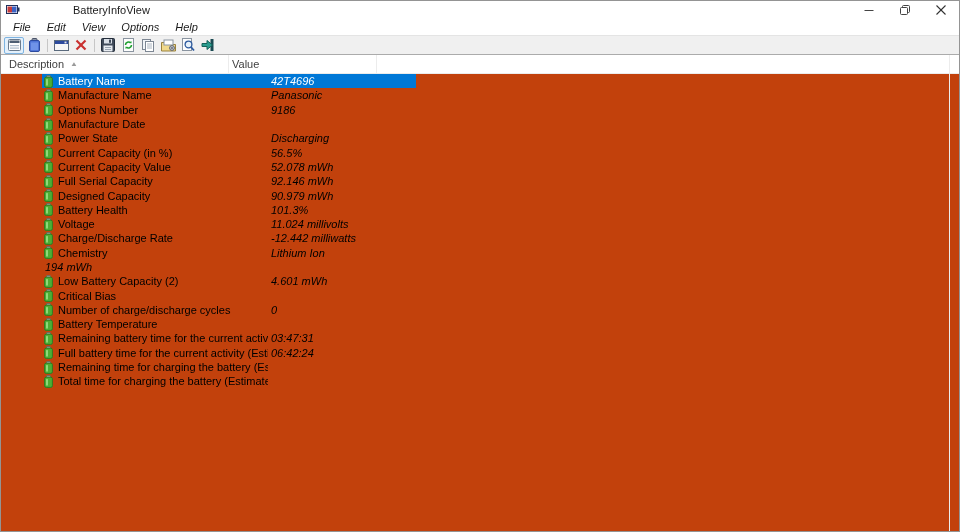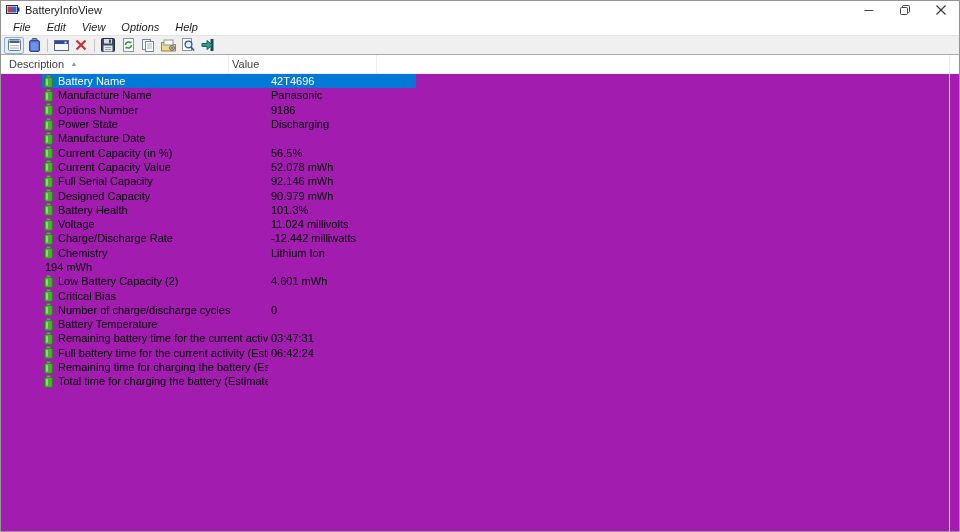--- a/index.html
+++ b/index.html
@@ -15,21 +15,21 @@
     border:1px solid #949494;
     background:#ffffff;
     display:flex; flex-direction:column;
   }
   
   .titlebar {
     height:17px; display:flex; align-items:center;
     padding-left:5px; background:#ffffff; flex:0 0 auto;
   }
   .titlebar .app-icon { width:14px; height:11px; margin-right:5px; flex:0 0 auto; }
-  .titlebar .title { font-size:11px; color:#1b1b1b; }
+  .titlebar .title { font-size:11px; color:#1b1b1b;margin-left:48px; }
   .win-controls { margin-left:auto; display:flex; height:100%; }
   .win-btn { width:36px; height:17px; display:flex; align-items:center; justify-content:center; }
   
   .menubar {
     height:17px; display:flex; align-items:center;
     padding-left:4px; background:#ffffff; flex:0 0 auto;
     font-size:11px; color:#1b1b1b;
   }
   .menu-item { padding:1px 8px;font-style:italic; }
   
@@ -39,21 +39,21 @@
     border-bottom:1px solid #ababab;
     display:flex; align-items:center; padding-left:3px; flex:0 0 auto;
   }
   .tb-btn {
     width:20px; height:17px; display:flex; align-items:center; justify-content:center;
     border:1px solid transparent; border-radius:2px;
   }
   .tb-btn.pressed { background:#e3f0fb; border-color:#7eb4e2; }
   .tb-sep { width:1px; height:13px; background:#c6c6c6; margin:0 3px; }
   
-  .listview { flex:1 1 auto; position:relative; background:#a21caf; overflow:hidden; }
+  .listview { flex:1 1 auto; position:relative; background:#c2410c; overflow:hidden; }
   .client-edge { position:absolute; top:0; bottom:0; right:9px; width:1px; background:#ececec; }
   .lv-header {
     height:19px; display:flex; align-items:stretch;
     font-size:11px; color:#3f3f3f;
     border-bottom:1px solid #ececec;
     background:#ffffff;
   }
   .hdr-cell { display:flex; align-items:center; border-right:1px solid #ececec; }
   .hdr-desc { width:228px; padding-left:8px; }
   .hdr-value { width:148px; padding-left:3px; }
@@ -62,21 +62,21 @@
   .lv-row {
     width:374px; height:14.3px;
     display:flex; align-items:center;
     font-size:11px; color:#000000; white-space:nowrap;margin-left:39px;
   }
   .lv-row .cell-desc {
     width:226px; flex:0 0 auto; display:flex; align-items:center;
     padding-left:2px; overflow:hidden;
   }
   .lv-row .cell-desc .bat-ico { margin-right:5px; flex:0 0 auto; }
-  .lv-row .cell-value { width:148px; padding-left:3px; overflow:hidden; }
+  .lv-row .cell-value { width:148px; padding-left:3px; overflow:hidden;font-style:italic; }
   .lv-row.selected { background:#0078d7; color:#ffffff; }
   svg { display:block; }
 </style>
 </head>
 <body>
 
 <div class="window">
 
   <div class="titlebar">
     <span class="app-icon">
@@ -272,244 +272,244 @@
   </div>
         <div class="lv-row">
     <div class="cell-desc">
       <span class="bat-ico">
         <svg width="9" height="13" viewBox="0 0 9 13">
           <rect x="2.5" y="0.5" width="4" height="2.2" rx="0.6" fill="#9aa0a6" stroke="#5f6b5a" stroke-width="0.8"></rect>
           <rect x="0.6" y="2.2" width="7.8" height="10.2" rx="1.6" fill="#4cae35" stroke="#2e7d1f" stroke-width="1"></rect>
           <rect x="2" y="3.8" width="2" height="7" rx="1" fill="#8fd97a"></rect>
         </svg>
       </span>
+      <span>Manufacture Date</span>
+    </div>
+    <div class="cell-value"></div>
+  </div>
+        <div class="lv-row">
+    <div class="cell-desc">
+      <span class="bat-ico">
+        <svg width="9" height="13" viewBox="0 0 9 13">
+          <rect x="2.5" y="0.5" width="4" height="2.2" rx="0.6" fill="#9aa0a6" stroke="#5f6b5a" stroke-width="0.8"></rect>
+          <rect x="0.6" y="2.2" width="7.8" height="10.2" rx="1.6" fill="#4cae35" stroke="#2e7d1f" stroke-width="1"></rect>
+          <rect x="2" y="3.8" width="2" height="7" rx="1" fill="#8fd97a"></rect>
+        </svg>
+      </span>
       <span>Power State</span>
     </div>
     <div class="cell-value">Discharging</div>
   </div>
         <div class="lv-row">
     <div class="cell-desc">
       <span class="bat-ico">
         <svg width="9" height="13" viewBox="0 0 9 13">
           <rect x="2.5" y="0.5" width="4" height="2.2" rx="0.6" fill="#9aa0a6" stroke="#5f6b5a" stroke-width="0.8"></rect>
           <rect x="0.6" y="2.2" width="7.8" height="10.2" rx="1.6" fill="#4cae35" stroke="#2e7d1f" stroke-width="1"></rect>
           <rect x="2" y="3.8" width="2" height="7" rx="1" fill="#8fd97a"></rect>
         </svg>
       </span>
-      <span>Manufacture Date</span>
+      <span>Current Capacity (in %)</span>
+    </div>
+    <div class="cell-value">56.5%</div>
+  </div>
+        <div class="lv-row">
+    <div class="cell-desc">
+      <span class="bat-ico">
+        <svg width="9" height="13" viewBox="0 0 9 13">
+          <rect x="2.5" y="0.5" width="4" height="2.2" rx="0.6" fill="#9aa0a6" stroke="#5f6b5a" stroke-width="0.8"></rect>
+          <rect x="0.6" y="2.2" width="7.8" height="10.2" rx="1.6" fill="#4cae35" stroke="#2e7d1f" stroke-width="1"></rect>
+          <rect x="2" y="3.8" width="2" height="7" rx="1" fill="#8fd97a"></rect>
+        </svg>
+      </span>
+      <span>Current Capacity Value</span>
+    </div>
+    <div class="cell-value">52.078 mWh</div>
+  </div>
+        <div class="lv-row">
+    <div class="cell-desc">
+      <span class="bat-ico">
+        <svg width="9" height="13" viewBox="0 0 9 13">
+          <rect x="2.5" y="0.5" width="4" height="2.2" rx="0.6" fill="#9aa0a6" stroke="#5f6b5a" stroke-width="0.8"></rect>
+          <rect x="0.6" y="2.2" width="7.8" height="10.2" rx="1.6" fill="#4cae35" stroke="#2e7d1f" stroke-width="1"></rect>
+          <rect x="2" y="3.8" width="2" height="7" rx="1" fill="#8fd97a"></rect>
+        </svg>
+      </span>
+      <span>Full Serial Capacity</span>
+    </div>
+    <div class="cell-value">92.146 mWh</div>
+  </div>
+        <div class="lv-row">
+    <div class="cell-desc">
+      <span class="bat-ico">
+        <svg width="9" height="13" viewBox="0 0 9 13">
+          <rect x="2.5" y="0.5" width="4" height="2.2" rx="0.6" fill="#9aa0a6" stroke="#5f6b5a" stroke-width="0.8"></rect>
+          <rect x="0.6" y="2.2" width="7.8" height="10.2" rx="1.6" fill="#4cae35" stroke="#2e7d1f" stroke-width="1"></rect>
+          <rect x="2" y="3.8" width="2" height="7" rx="1" fill="#8fd97a"></rect>
+        </svg>
+      </span>
+      <span>Designed Capacity</span>
+    </div>
+    <div class="cell-value">90.979 mWh</div>
+  </div>
+        <div class="lv-row">
+    <div class="cell-desc">
+      <span class="bat-ico">
+        <svg width="9" height="13" viewBox="0 0 9 13">
+          <rect x="2.5" y="0.5" width="4" height="2.2" rx="0.6" fill="#9aa0a6" stroke="#5f6b5a" stroke-width="0.8"></rect>
+          <rect x="0.6" y="2.2" width="7.8" height="10.2" rx="1.6" fill="#4cae35" stroke="#2e7d1f" stroke-width="1"></rect>
+          <rect x="2" y="3.8" width="2" height="7" rx="1" fill="#8fd97a"></rect>
+        </svg>
+      </span>
+      <span>Battery Health</span>
+    </div>
+    <div class="cell-value">101.3%</div>
+  </div>
+        <div class="lv-row">
+    <div class="cell-desc">
+      <span class="bat-ico">
+        <svg width="9" height="13" viewBox="0 0 9 13">
+          <rect x="2.5" y="0.5" width="4" height="2.2" rx="0.6" fill="#9aa0a6" stroke="#5f6b5a" stroke-width="0.8"></rect>
+          <rect x="0.6" y="2.2" width="7.8" height="10.2" rx="1.6" fill="#4cae35" stroke="#2e7d1f" stroke-width="1"></rect>
+          <rect x="2" y="3.8" width="2" height="7" rx="1" fill="#8fd97a"></rect>
+        </svg>
+      </span>
+      <span>Voltage</span>
+    </div>
+    <div class="cell-value">11.024 millivolts</div>
+  </div>
+        <div class="lv-row">
+    <div class="cell-desc">
+      <span class="bat-ico">
+        <svg width="9" height="13" viewBox="0 0 9 13">
+          <rect x="2.5" y="0.5" width="4" height="2.2" rx="0.6" fill="#9aa0a6" stroke="#5f6b5a" stroke-width="0.8"></rect>
+          <rect x="0.6" y="2.2" width="7.8" height="10.2" rx="1.6" fill="#4cae35" stroke="#2e7d1f" stroke-width="1"></rect>
+          <rect x="2" y="3.8" width="2" height="7" rx="1" fill="#8fd97a"></rect>
+        </svg>
+      </span>
+      <span>Charge/Discharge Rate</span>
+    </div>
+    <div class="cell-value">-12.442 milliwatts</div>
+  </div>
+        <div class="lv-row">
+    <div class="cell-desc">
+      <span class="bat-ico">
+        <svg width="9" height="13" viewBox="0 0 9 13">
+          <rect x="2.5" y="0.5" width="4" height="2.2" rx="0.6" fill="#9aa0a6" stroke="#5f6b5a" stroke-width="0.8"></rect>
+          <rect x="0.6" y="2.2" width="7.8" height="10.2" rx="1.6" fill="#4cae35" stroke="#2e7d1f" stroke-width="1"></rect>
+          <rect x="2" y="3.8" width="2" height="7" rx="1" fill="#8fd97a"></rect>
+        </svg>
+      </span>
+      <span>Chemistry</span>
+    </div>
+    <div class="cell-value">Lithium Ion</div>
+  </div>
+        <div class="lv-row">
+    <div class="cell-value">194 mWh</div>
+  </div>
+        <div class="lv-row">
+    <div class="cell-desc">
+      <span class="bat-ico">
+        <svg width="9" height="13" viewBox="0 0 9 13">
+          <rect x="2.5" y="0.5" width="4" height="2.2" rx="0.6" fill="#9aa0a6" stroke="#5f6b5a" stroke-width="0.8"></rect>
+          <rect x="0.6" y="2.2" width="7.8" height="10.2" rx="1.6" fill="#4cae35" stroke="#2e7d1f" stroke-width="1"></rect>
+          <rect x="2" y="3.8" width="2" height="7" rx="1" fill="#8fd97a"></rect>
+        </svg>
+      </span>
+      <span>Low Battery Capacity (2)</span>
+    </div>
+    <div class="cell-value">4.601 mWh</div>
+  </div>
+        <div class="lv-row">
+    <div class="cell-desc">
+      <span class="bat-ico">
+        <svg width="9" height="13" viewBox="0 0 9 13">
+          <rect x="2.5" y="0.5" width="4" height="2.2" rx="0.6" fill="#9aa0a6" stroke="#5f6b5a" stroke-width="0.8"></rect>
+          <rect x="0.6" y="2.2" width="7.8" height="10.2" rx="1.6" fill="#4cae35" stroke="#2e7d1f" stroke-width="1"></rect>
+          <rect x="2" y="3.8" width="2" height="7" rx="1" fill="#8fd97a"></rect>
+        </svg>
+      </span>
+      <span>Critical Bias</span>
     </div>
     <div class="cell-value"></div>
   </div>
         <div class="lv-row">
     <div class="cell-desc">
       <span class="bat-ico">
         <svg width="9" height="13" viewBox="0 0 9 13">
           <rect x="2.5" y="0.5" width="4" height="2.2" rx="0.6" fill="#9aa0a6" stroke="#5f6b5a" stroke-width="0.8"></rect>
           <rect x="0.6" y="2.2" width="7.8" height="10.2" rx="1.6" fill="#4cae35" stroke="#2e7d1f" stroke-width="1"></rect>
           <rect x="2" y="3.8" width="2" height="7" rx="1" fill="#8fd97a"></rect>
         </svg>
       </span>
-      <span>Current Capacity (in %)</span>
-    </div>
-    <div class="cell-value">56.5%</div>
-  </div>
-        <div class="lv-row">
-    <div class="cell-desc">
-      <span class="bat-ico">
-        <svg width="9" height="13" viewBox="0 0 9 13">
-          <rect x="2.5" y="0.5" width="4" height="2.2" rx="0.6" fill="#9aa0a6" stroke="#5f6b5a" stroke-width="0.8"></rect>
-          <rect x="0.6" y="2.2" width="7.8" height="10.2" rx="1.6" fill="#4cae35" stroke="#2e7d1f" stroke-width="1"></rect>
-          <rect x="2" y="3.8" width="2" height="7" rx="1" fill="#8fd97a"></rect>
-        </svg>
-      </span>
-      <span>Current Capacity Value</span>
-    </div>
-    <div class="cell-value">52.078 mWh</div>
-  </div>
-        <div class="lv-row">
-    <div class="cell-desc">
-      <span class="bat-ico">
-        <svg width="9" height="13" viewBox="0 0 9 13">
-          <rect x="2.5" y="0.5" width="4" height="2.2" rx="0.6" fill="#9aa0a6" stroke="#5f6b5a" stroke-width="0.8"></rect>
-          <rect x="0.6" y="2.2" width="7.8" height="10.2" rx="1.6" fill="#4cae35" stroke="#2e7d1f" stroke-width="1"></rect>
-          <rect x="2" y="3.8" width="2" height="7" rx="1" fill="#8fd97a"></rect>
-        </svg>
-      </span>
-      <span>Full Serial Capacity</span>
-    </div>
-    <div class="cell-value">92.146 mWh</div>
-  </div>
-        <div class="lv-row">
-    <div class="cell-desc">
-      <span class="bat-ico">
-        <svg width="9" height="13" viewBox="0 0 9 13">
-          <rect x="2.5" y="0.5" width="4" height="2.2" rx="0.6" fill="#9aa0a6" stroke="#5f6b5a" stroke-width="0.8"></rect>
-          <rect x="0.6" y="2.2" width="7.8" height="10.2" rx="1.6" fill="#4cae35" stroke="#2e7d1f" stroke-width="1"></rect>
-          <rect x="2" y="3.8" width="2" height="7" rx="1" fill="#8fd97a"></rect>
-        </svg>
-      </span>
-      <span>Designed Capacity</span>
-    </div>
-    <div class="cell-value">90.979 mWh</div>
-  </div>
-        <div class="lv-row">
-    <div class="cell-desc">
-      <span class="bat-ico">
-        <svg width="9" height="13" viewBox="0 0 9 13">
-          <rect x="2.5" y="0.5" width="4" height="2.2" rx="0.6" fill="#9aa0a6" stroke="#5f6b5a" stroke-width="0.8"></rect>
-          <rect x="0.6" y="2.2" width="7.8" height="10.2" rx="1.6" fill="#4cae35" stroke="#2e7d1f" stroke-width="1"></rect>
-          <rect x="2" y="3.8" width="2" height="7" rx="1" fill="#8fd97a"></rect>
-        </svg>
-      </span>
-      <span>Battery Health</span>
-    </div>
-    <div class="cell-value">101.3%</div>
-  </div>
-        <div class="lv-row">
-    <div class="cell-desc">
-      <span class="bat-ico">
-        <svg width="9" height="13" viewBox="0 0 9 13">
-          <rect x="2.5" y="0.5" width="4" height="2.2" rx="0.6" fill="#9aa0a6" stroke="#5f6b5a" stroke-width="0.8"></rect>
-          <rect x="0.6" y="2.2" width="7.8" height="10.2" rx="1.6" fill="#4cae35" stroke="#2e7d1f" stroke-width="1"></rect>
-          <rect x="2" y="3.8" width="2" height="7" rx="1" fill="#8fd97a"></rect>
-        </svg>
-      </span>
-      <span>Voltage</span>
-    </div>
-    <div class="cell-value">11.024 millivolts</div>
-  </div>
-        <div class="lv-row">
-    <div class="cell-desc">
-      <span class="bat-ico">
-        <svg width="9" height="13" viewBox="0 0 9 13">
-          <rect x="2.5" y="0.5" width="4" height="2.2" rx="0.6" fill="#9aa0a6" stroke="#5f6b5a" stroke-width="0.8"></rect>
-          <rect x="0.6" y="2.2" width="7.8" height="10.2" rx="1.6" fill="#4cae35" stroke="#2e7d1f" stroke-width="1"></rect>
-          <rect x="2" y="3.8" width="2" height="7" rx="1" fill="#8fd97a"></rect>
-        </svg>
-      </span>
-      <span>Charge/Discharge Rate</span>
-    </div>
-    <div class="cell-value">-12.442 milliwatts</div>
-  </div>
-        <div class="lv-row">
-    <div class="cell-desc">
-      <span class="bat-ico">
-        <svg width="9" height="13" viewBox="0 0 9 13">
-          <rect x="2.5" y="0.5" width="4" height="2.2" rx="0.6" fill="#9aa0a6" stroke="#5f6b5a" stroke-width="0.8"></rect>
-          <rect x="0.6" y="2.2" width="7.8" height="10.2" rx="1.6" fill="#4cae35" stroke="#2e7d1f" stroke-width="1"></rect>
-          <rect x="2" y="3.8" width="2" height="7" rx="1" fill="#8fd97a"></rect>
-        </svg>
-      </span>
-      <span>Chemistry</span>
-    </div>
-    <div class="cell-value">Lithium Ion</div>
-  </div>
-        <div class="lv-row">
-    <div class="cell-value">194 mWh</div>
-  </div>
-        <div class="lv-row">
-    <div class="cell-desc">
-      <span class="bat-ico">
-        <svg width="9" height="13" viewBox="0 0 9 13">
-          <rect x="2.5" y="0.5" width="4" height="2.2" rx="0.6" fill="#9aa0a6" stroke="#5f6b5a" stroke-width="0.8"></rect>
-          <rect x="0.6" y="2.2" width="7.8" height="10.2" rx="1.6" fill="#4cae35" stroke="#2e7d1f" stroke-width="1"></rect>
-          <rect x="2" y="3.8" width="2" height="7" rx="1" fill="#8fd97a"></rect>
-        </svg>
-      </span>
-      <span>Low Battery Capacity (2)</span>
-    </div>
-    <div class="cell-value">4.601 mWh</div>
-  </div>
-        <div class="lv-row">
-    <div class="cell-desc">
-      <span class="bat-ico">
-        <svg width="9" height="13" viewBox="0 0 9 13">
-          <rect x="2.5" y="0.5" width="4" height="2.2" rx="0.6" fill="#9aa0a6" stroke="#5f6b5a" stroke-width="0.8"></rect>
-          <rect x="0.6" y="2.2" width="7.8" height="10.2" rx="1.6" fill="#4cae35" stroke="#2e7d1f" stroke-width="1"></rect>
-          <rect x="2" y="3.8" width="2" height="7" rx="1" fill="#8fd97a"></rect>
-        </svg>
-      </span>
-      <span>Critical Bias</span>
+      <span>Number of charge/discharge cycles</span>
+    </div>
+    <div class="cell-value">0</div>
+  </div>
+        <div class="lv-row">
+    <div class="cell-desc">
+      <span class="bat-ico">
+        <svg width="9" height="13" viewBox="0 0 9 13">
+          <rect x="2.5" y="0.5" width="4" height="2.2" rx="0.6" fill="#9aa0a6" stroke="#5f6b5a" stroke-width="0.8"></rect>
+          <rect x="0.6" y="2.2" width="7.8" height="10.2" rx="1.6" fill="#4cae35" stroke="#2e7d1f" stroke-width="1"></rect>
+          <rect x="2" y="3.8" width="2" height="7" rx="1" fill="#8fd97a"></rect>
+        </svg>
+      </span>
+      <span>Battery Temperature</span>
     </div>
     <div class="cell-value"></div>
   </div>
         <div class="lv-row">
     <div class="cell-desc">
       <span class="bat-ico">
         <svg width="9" height="13" viewBox="0 0 9 13">
           <rect x="2.5" y="0.5" width="4" height="2.2" rx="0.6" fill="#9aa0a6" stroke="#5f6b5a" stroke-width="0.8"></rect>
           <rect x="0.6" y="2.2" width="7.8" height="10.2" rx="1.6" fill="#4cae35" stroke="#2e7d1f" stroke-width="1"></rect>
           <rect x="2" y="3.8" width="2" height="7" rx="1" fill="#8fd97a"></rect>
         </svg>
       </span>
-      <span>Number of charge/discharge cycles</span>
-    </div>
-    <div class="cell-value">0</div>
-  </div>
-        <div class="lv-row">
-    <div class="cell-desc">
-      <span class="bat-ico">
-        <svg width="9" height="13" viewBox="0 0 9 13">
-          <rect x="2.5" y="0.5" width="4" height="2.2" rx="0.6" fill="#9aa0a6" stroke="#5f6b5a" stroke-width="0.8"></rect>
-          <rect x="0.6" y="2.2" width="7.8" height="10.2" rx="1.6" fill="#4cae35" stroke="#2e7d1f" stroke-width="1"></rect>
-          <rect x="2" y="3.8" width="2" height="7" rx="1" fill="#8fd97a"></rect>
-        </svg>
-      </span>
-      <span>Battery Temperature</span>
+      <span>Remaining battery time for the current activity (Est...</span>
+    </div>
+    <div class="cell-value">03:47:31</div>
+  </div>
+        <div class="lv-row">
+    <div class="cell-desc">
+      <span class="bat-ico">
+        <svg width="9" height="13" viewBox="0 0 9 13">
+          <rect x="2.5" y="0.5" width="4" height="2.2" rx="0.6" fill="#9aa0a6" stroke="#5f6b5a" stroke-width="0.8"></rect>
+          <rect x="0.6" y="2.2" width="7.8" height="10.2" rx="1.6" fill="#4cae35" stroke="#2e7d1f" stroke-width="1"></rect>
+          <rect x="2" y="3.8" width="2" height="7" rx="1" fill="#8fd97a"></rect>
+        </svg>
+      </span>
+      <span>Full battery time for the current activity (Estimated)</span>
+    </div>
+    <div class="cell-value">06:42:24</div>
+  </div>
+        <div class="lv-row">
+    <div class="cell-desc">
+      <span class="bat-ico">
+        <svg width="9" height="13" viewBox="0 0 9 13">
+          <rect x="2.5" y="0.5" width="4" height="2.2" rx="0.6" fill="#9aa0a6" stroke="#5f6b5a" stroke-width="0.8"></rect>
+          <rect x="0.6" y="2.2" width="7.8" height="10.2" rx="1.6" fill="#4cae35" stroke="#2e7d1f" stroke-width="1"></rect>
+          <rect x="2" y="3.8" width="2" height="7" rx="1" fill="#8fd97a"></rect>
+        </svg>
+      </span>
+      <span>Remaining time for charging the battery (Estimated)</span>
     </div>
     <div class="cell-value"></div>
   </div>
         <div class="lv-row">
     <div class="cell-desc">
       <span class="bat-ico">
         <svg width="9" height="13" viewBox="0 0 9 13">
           <rect x="2.5" y="0.5" width="4" height="2.2" rx="0.6" fill="#9aa0a6" stroke="#5f6b5a" stroke-width="0.8"></rect>
           <rect x="0.6" y="2.2" width="7.8" height="10.2" rx="1.6" fill="#4cae35" stroke="#2e7d1f" stroke-width="1"></rect>
           <rect x="2" y="3.8" width="2" height="7" rx="1" fill="#8fd97a"></rect>
         </svg>
       </span>
-      <span>Remaining battery time for the current activity (Est...</span>
-    </div>
-    <div class="cell-value">03:47:31</div>
-  </div>
-        <div class="lv-row">
-    <div class="cell-desc">
-      <span class="bat-ico">
-        <svg width="9" height="13" viewBox="0 0 9 13">
-          <rect x="2.5" y="0.5" width="4" height="2.2" rx="0.6" fill="#9aa0a6" stroke="#5f6b5a" stroke-width="0.8"></rect>
-          <rect x="0.6" y="2.2" width="7.8" height="10.2" rx="1.6" fill="#4cae35" stroke="#2e7d1f" stroke-width="1"></rect>
-          <rect x="2" y="3.8" width="2" height="7" rx="1" fill="#8fd97a"></rect>
-        </svg>
-      </span>
-      <span>Full battery time for the current activity (Estimated)</span>
-    </div>
-    <div class="cell-value">06:42:24</div>
-  </div>
-        <div class="lv-row">
-    <div class="cell-desc">
-      <span class="bat-ico">
-        <svg width="9" height="13" viewBox="0 0 9 13">
-          <rect x="2.5" y="0.5" width="4" height="2.2" rx="0.6" fill="#9aa0a6" stroke="#5f6b5a" stroke-width="0.8"></rect>
-          <rect x="0.6" y="2.2" width="7.8" height="10.2" rx="1.6" fill="#4cae35" stroke="#2e7d1f" stroke-width="1"></rect>
-          <rect x="2" y="3.8" width="2" height="7" rx="1" fill="#8fd97a"></rect>
-        </svg>
-      </span>
-      <span>Remaining time for charging the battery (Estimated)</span>
+      <span>Total  time for charging the battery (Estimated)</span>
     </div>
     <div class="cell-value"></div>
   </div>
-        <div class="lv-row">
-    <div class="cell-desc">
-      <span class="bat-ico">
-        <svg width="9" height="13" viewBox="0 0 9 13">
-          <rect x="2.5" y="0.5" width="4" height="2.2" rx="0.6" fill="#9aa0a6" stroke="#5f6b5a" stroke-width="0.8"></rect>
-          <rect x="0.6" y="2.2" width="7.8" height="10.2" rx="1.6" fill="#4cae35" stroke="#2e7d1f" stroke-width="1"></rect>
-          <rect x="2" y="3.8" width="2" height="7" rx="1" fill="#8fd97a"></rect>
-        </svg>
-      </span>
-      <span>Total  time for charging the battery (Estimated)</span>
-    </div>
-    <div class="cell-value"></div>
-  </div>
       </div>
   </div>
 
 </div>
 
 </body></html>

